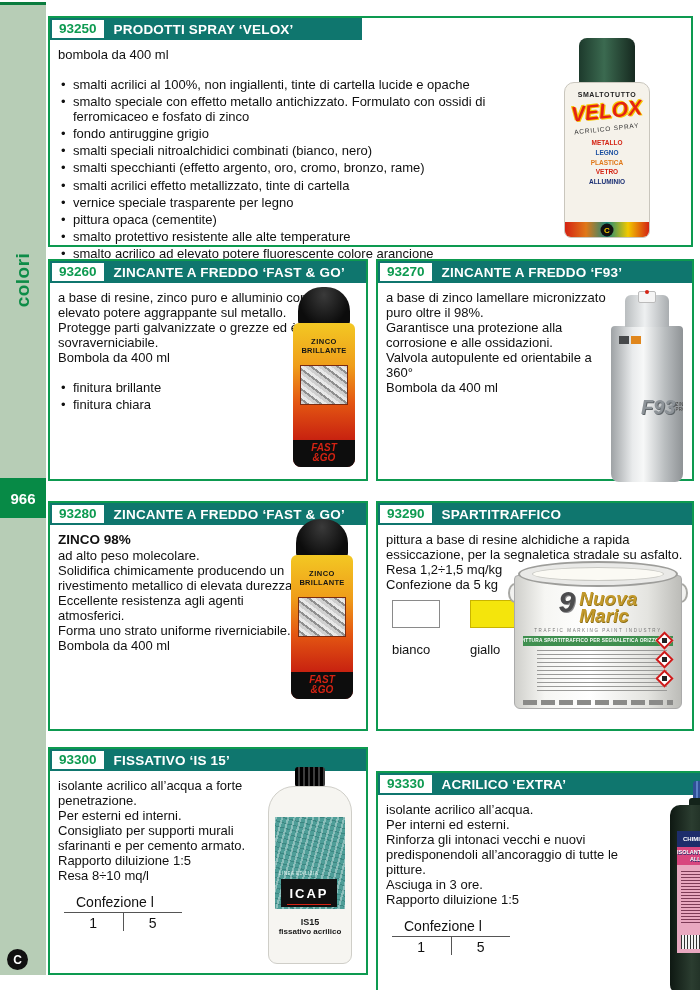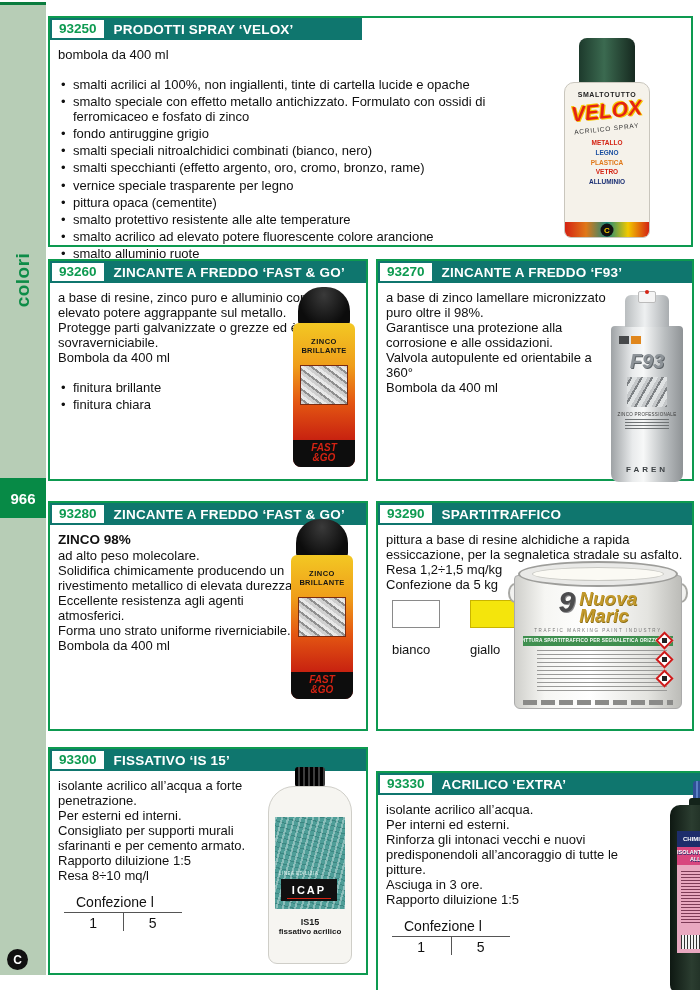--- a/index.html
+++ b/index.html
@@ -82,21 +82,21 @@
   
   .can-f93{width:74px;height:190px;right:8px;top:34px;}
   .f9-cap{width:44px;height:32px;margin:0 auto;background:linear-gradient(90deg,#b9bdbf,#eef0f1 45%,#a9adb0);
     border-radius:6px 6px 0 0;position:relative;}
   .f9-noz{position:absolute;left:50%;top:-4px;transform:translateX(-50%);width:16px;height:10px;
     background:#f5f5f5;border:1px solid #bbb;border-radius:2px;}
   .f9-dot{position:absolute;left:50%;top:-2px;transform:translateX(-50%);width:4px;height:4px;
     background:#d42313;border-radius:50%;}
   .f9-body{width:72px;height:156px;margin:-1px auto 0;border-radius:4px 4px 8px 8px;overflow:hidden;
     background:linear-gradient(90deg,#9ea2a5 0%,#e9ebec 30%,#f7f8f8 45%,#b9bdbf 75%,#8f9396 100%);
-    display:flex;flex-direction:column;align-items:center;box-sizing:border-box;}
+    display:flex;align-items:center;box-sizing:border-box;}
   .f9-logos{display:flex;gap:2px;margin-top:10px;align-self:flex-start;margin-left:8px;}
   .f9-sq1{width:10px;height:8px;background:#46484a;}
   .f9-sq2{width:10px;height:8px;background:#e0861c;}
   .f9-brand{font-size:20px;font-weight:bold;font-style:italic;color:#8d9398;
     text-shadow:1px 1px 0 #60666a;margin-top:6px;}
   .f9-metal{width:40px;height:30px;margin-top:4px;
     background:repeating-linear-gradient(120deg,#c5c8ca 0 3px,#7e8285 3px 5px,#dfe2e3 5px 9px);}
   .f9-micro{font-size:4.5px;color:#3a3a3a;margin-top:5px;letter-spacing:.3px;}
   .f9-lines{width:44px;height:12px;margin-top:2px;
     background:repeating-linear-gradient(180deg,#6e7274 0 1px,transparent 1px 3px);}
@@ -133,22 +133,22 @@
   .can-is15{width:88px;height:200px;right:12px;top:18px;}
   .is-cap{width:30px;height:20px;margin:0 auto;background:repeating-linear-gradient(90deg,#000 0 3px,#3c3c3c 3px 5px);
     border-radius:3px;}
   .is-body{width:84px;height:178px;margin:-1px auto 0;background:#f6f5f1;border:1px solid #cfcec8;
     border-radius:26px 26px 9px 9px;box-sizing:border-box;overflow:hidden;display:flex;flex-direction:column;
     align-items:center;}
   .is-label{width:70px;height:92px;margin-top:30px;background:#4f9e98;position:relative;overflow:hidden;
     background-image:repeating-linear-gradient(105deg,rgba(255,255,255,.35) 0 2px,transparent 2px 6px),
       repeating-linear-gradient(15deg,rgba(0,60,60,.25) 0 1px,transparent 1px 5px);}
   .is-linea{position:absolute;left:4px;top:54px;font-size:4.5px;color:#dff2ef;letter-spacing:.5px;}
-  .is-icap{position:absolute;left:6px;top:62px;width:56px;height:22px;background:#101010;color:#fff;
-    font-weight:bold;font-size:11px;letter-spacing:2px;display:flex;align-items:center;justify-content:center;}
+  .is-icap{position:absolute;left:6px;top:62px;width:56px;height:28px;background:#101010;color:#fff;
+    font-weight:bold;font-size:13px;letter-spacing:2px;display:flex;align-items:center;justify-content:center;}
   .is-icap::after{content:"";position:absolute;left:6px;right:6px;bottom:2px;height:1px;background:#d42313;}
   .is-name{font-size:9px;font-weight:bold;color:#1a1a1a;margin-top:8px;}
   .is-sub{font-size:8px;font-weight:bold;color:#1a1a1a;}
 
   
   .can-extra{width:76px;height:214px;right:14px;top:8px;}
   .ex-cap{width:26px;height:17px;margin:0 auto;background:repeating-linear-gradient(90deg,#2f4f96 0 3px,#5a7fc4 3px 5px);
     border-radius:3px 3px 0 0;}
   .ex-neck{width:34px;height:8px;margin:0 auto;background:#13231a;border-radius:3px 3px 0 0;}
   .ex-body{width:72px;height:188px;margin:-1px auto 0;border-radius:10px 10px 8px 8px;
@@ -187,20 +187,21 @@
   </header>
   <div class="bodytxt" style="width:478px">
     <p>bombola da 400 ml</p>
     <div class="gap"></div>
     <ul class="bullets">
       <li>smalti acrilici al 100%, non ingiallenti, tinte di cartella lucide e opache</li>
       <li>smalto speciale con effetto metallo antichizzato. Formulato con ossidi di ferromicaceo e fosfato di zinco</li>
       <li>fondo antiruggine grigio</li>
       <li>smalti speciali nitroalchidici combinati (bianco, nero)</li>
       <li>smalti specchianti (effetto argento, oro, cromo, bronzo, rame)</li>
+      <li>smalti acrilici effetto metallizzato, tinte di cartella</li>
       <li>vernice speciale trasparente per legno</li>
       <li>pittura opaca (cementite)</li>
       <li>smalto protettivo resistente alle alte temperature</li>
       <li>smalto acrilico ad elevato potere fluorescente colore arancione</li>
       <li>smalto alluminio ruote</li>
     </ul>
   </div>
   <div class="abs can-velox">
     <div class="vx-cap"></div>
     <div class="vx-body">

